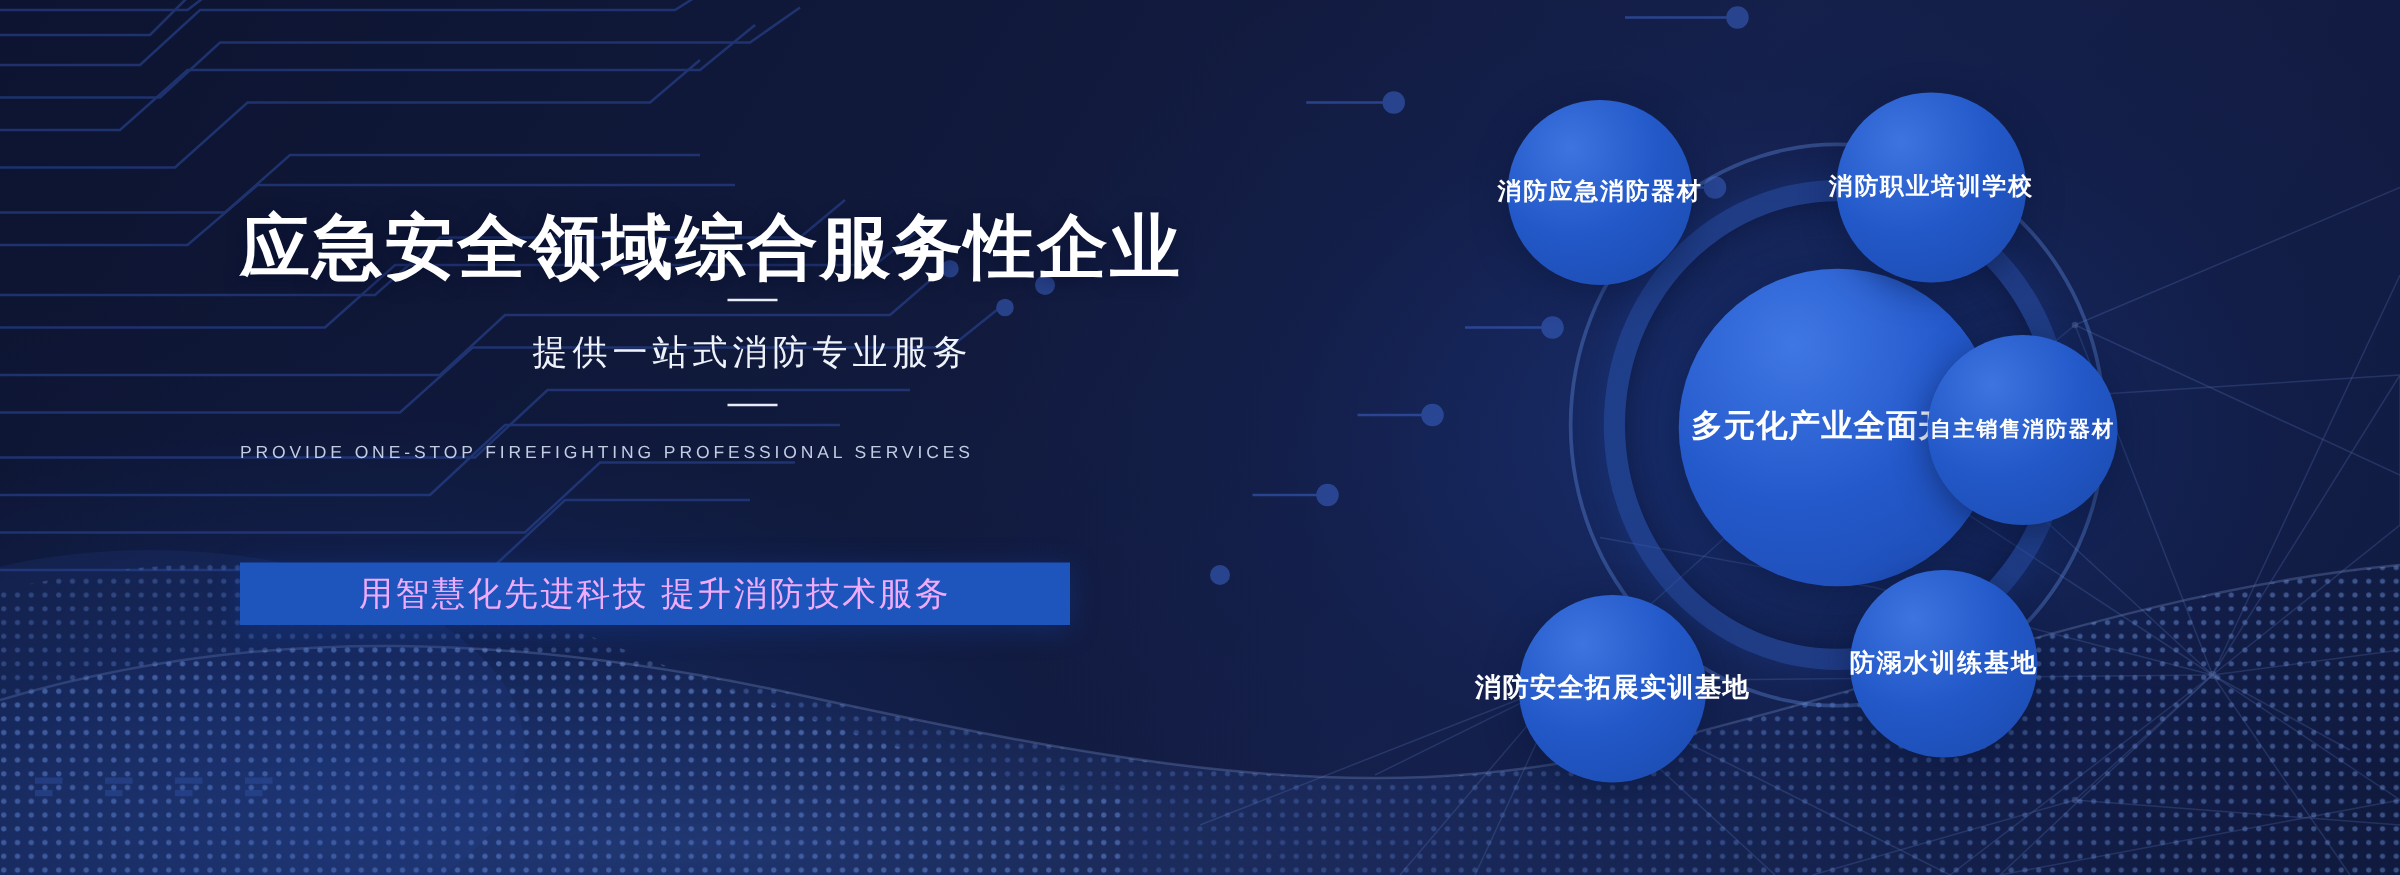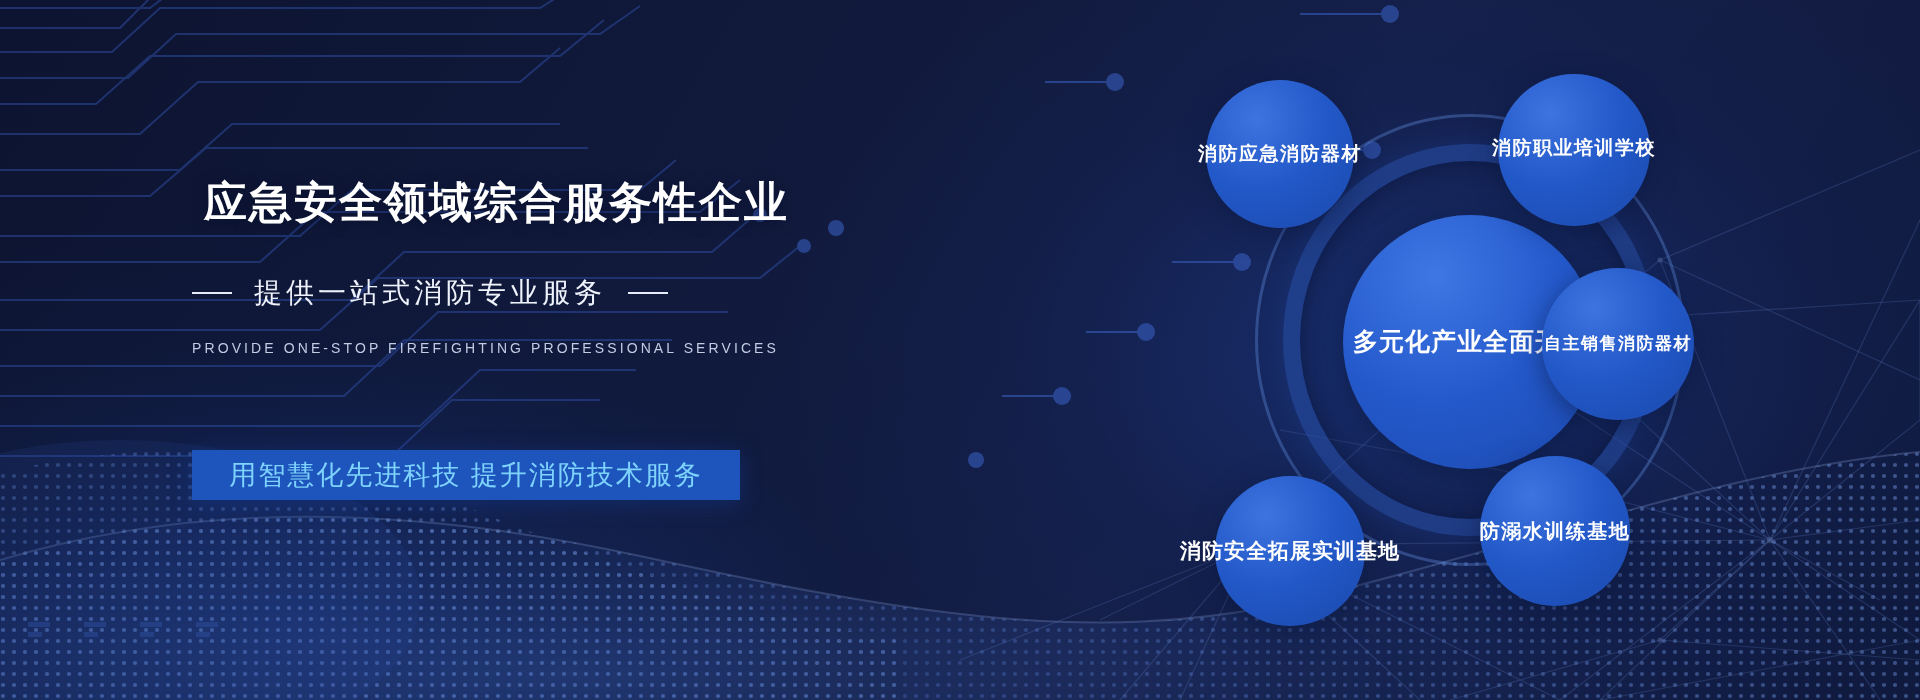--- a/index.html
+++ b/index.html
@@ -17,41 +17,41 @@
 
   
   .layer{position:absolute;inset:0;pointer-events:none;}
   .circuit{opacity:.55;}
   .mesh-wave{opacity:.85;}
   .poly{opacity:.55;}
 
   
   .left-block{position:absolute;left:192px;top:168px;width:820px;}
   .headline{
-    font-size:43px;line-height:1.06;font-weight:700;color:#ffffff;
-    letter-spacing:2px;margin:12px;white-space:nowrap;
+    font-size:56px;line-height:1.06;font-weight:700;color:#ffffff;
+    letter-spacing:2px;margin:0;white-space:nowrap;
     text-shadow:0 2px 14px rgba(0,10,40,.55);
   }
-  .sub-row{display:flex;align-items:center;gap:22px;margin-top:48px;}
+  .sub-row{display:flex;align-items:center;gap:22px;margin-top:12px;flex-direction:column;}
   .dash{display:block;width:40px;height:2px;background:#e7ecf7;flex:0 0 auto;}
   .subtitle{
     font-size:28px;color:#eef2fb;letter-spacing:4px;white-space:nowrap;
     font-weight:400;
   }
   .eng{
     margin-top:28px;
     font-size:14px;color:#c2cce3;letter-spacing:3.1px;white-space:nowrap;
     font-weight:400;
   }
   .cta{
     position:absolute;left:192px;top:450px;
-    width:548px;height:50px;
+    width:664px;height:50px;
     background:#1e55bd;
     display:flex;align-items:center;justify-content:center;
-    color:#7dd3fc;font-size:27px;letter-spacing:2px;white-space:nowrap;
+    color:#f0abfc;font-size:27px;letter-spacing:2px;white-space:nowrap;
     border:0;cursor:pointer;
     box-shadow:0 4px 22px rgba(19,60,150,.45);
   }
 
   
   .diagram{position:absolute;left:1150px;top:72px;width:640px;height:556px;}
   .ring-outer{
     position:absolute;left:105px;top:42px;width:430px;height:452px;
     border-radius:50%;
     border:3px solid rgba(92,136,215,.40);
@@ -69,21 +69,21 @@
     background:radial-gradient(circle at 34% 26%,#3d74df 0%,#2258c8 48%,#1b49ac 100%);
     box-shadow:0 6px 26px rgba(8,22,60,.5);
     line-height:1.34;font-weight:700;
   }
   .node span{display:block;white-space:nowrap;}
   .n-center{
     left:193px;top:143px;width:254px;height:254px;font-size:25px;letter-spacing:1px;
     background:radial-gradient(circle at 36% 24%,#3f77e4 0%,#2459cb 50%,#1c4ab0 100%);
   }
   .n-tl{left:56px;top:8px;width:148px;height:148px;font-size:19px;letter-spacing:1.5px;}
-  .n-tr{left:348px;top:2px;width:152px;height:152px;font-size:19px;letter-spacing:1.5px;font-family:Liberation Mono, monospace;}
+  .n-tr{left:319px;top:2px;width:152px;height:152px;font-size:19px;letter-spacing:1.5px;}
   .n-l  {left:0px;top:196px;width:152px;height:152px;font-size:19px;letter-spacing:1.5px;}
   .n-r  {left:392px;top:196px;width:152px;height:152px;font-size:17px;letter-spacing:1.5px;}
   .n-bl {left:65px;top:404px;width:150px;height:150px;font-size:21px;letter-spacing:1px;}
   .n-br {left:330px;top:384px;width:150px;height:150px;font-size:20px;letter-spacing:1.5px;}
   .logo-mark{margin-bottom:14px;}
 </style>
 </head>
 <body>
 
 <div class="banner">

